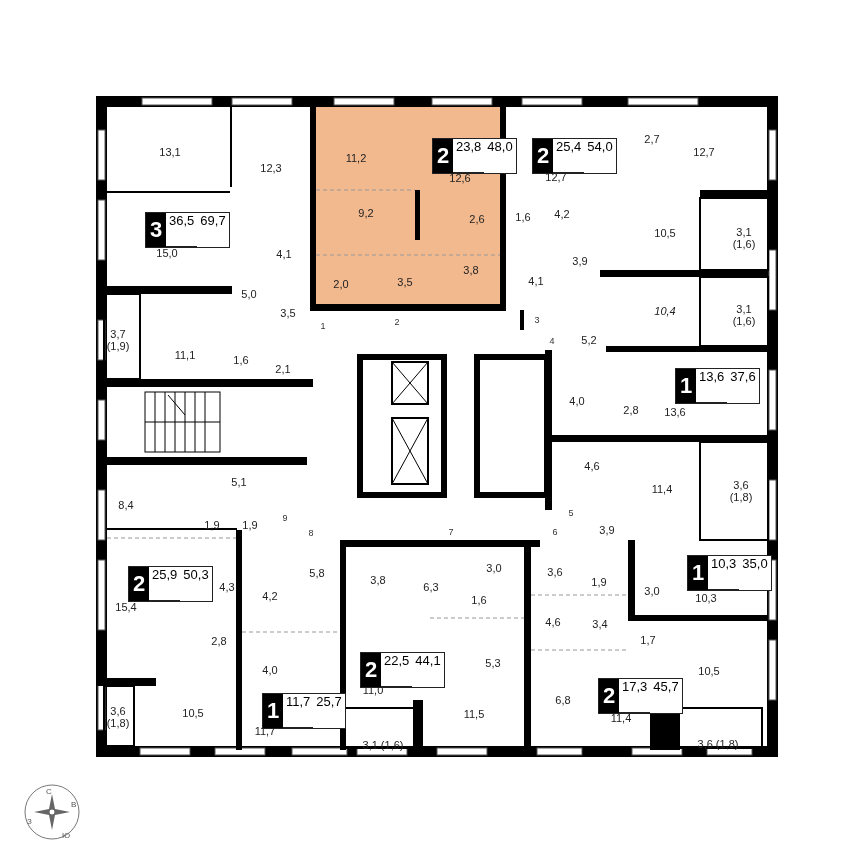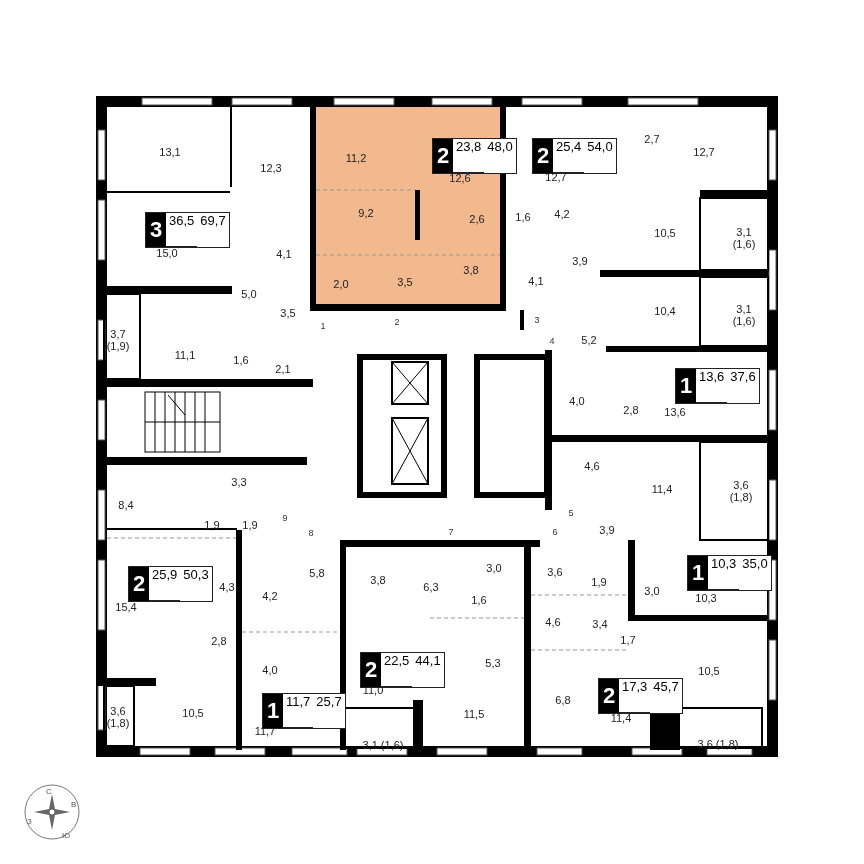--- a/index.html
+++ b/index.html
@@ -150,51 +150,51 @@
     <div class="lbl" style="left: 471px; top: 270px;">3,8</div>
     <div class="lbl" style="left: 556px; top: 177px;">12,7</div>
     <div class="lbl" style="left: 632px; top: 139px; margin-left: 20px;">2,7</div>
     <div class="lbl" style="left: 704px; top: 152px;">12,7</div>
     <div class="lbl" style="left: 523px; top: 217px;">1,6</div>
     <div class="lbl" style="left: 562px; top: 214px;">4,2</div>
     <div class="lbl" style="left: 665px; top: 233px;">10,5</div>
     <div class="lbl" style="left: 744px; top: 238px;">3,1<br>(1,6)</div>
     <div class="lbl" style="left: 580px; top: 261px;">3,9</div>
     <div class="lbl" style="left: 536px; top: 281px;">4,1</div>
-    <div class="lbl" style="left: 665px; top: 311px;">10,4</div>
+    <div class="lbl" style="left: 665px; top: 311px; font-style: italic;">10,4</div>
     <div class="lbl" style="left: 744px; top: 315px;">3,1<br>(1,6)</div>
     <div class="lbl" style="left: 589px; top: 340px;">5,2</div>
     <div class="lbl" style="left: 577px; top: 401px;">4,0</div>
     <div class="lbl" style="left: 631px; top: 410px;">2,8</div>
     <div class="lbl" style="left: 675px; top: 412px;">13,6</div>
     <div class="lbl" style="left: 592px; top: 466px;">4,6</div>
     <div class="lbl" style="left: 662px; top: 489px;">11,4</div>
     <div class="lbl" style="left: 741px; top: 491px;">3,6<br>(1,8)</div>
     <div class="lbl" style="left: 607px; top: 530px;">3,9</div>
     <div class="lbl" style="left: 555px; top: 572px;">3,6</div>
     <div class="lbl" style="left: 599px; top: 582px;">1,9</div>
     <div class="lbl" style="left: 652px; top: 591px;">3,0</div>
     <div class="lbl" style="left: 706px; top: 598px;">10,3</div>
     <div class="lbl" style="left: 553px; top: 622px;">4,6</div>
     <div class="lbl" style="left: 600px; top: 624px;">3,4</div>
-    <div class="lbl" style="left: 628px; top: 640px; text-align: right;">1,7</div>
+    <div class="lbl" style="left: 648px; top: 640px; text-align: right;">1,7</div>
     <div class="lbl" style="left: 709px; top: 671px;">10,5</div>
     <div class="lbl" style="left: 563px; top: 700px;">6,8</div>
     <div class="lbl" style="left: 621px; top: 718px;">11,4</div>
     <div class="lbl" style="left: 718px; top: 744px;">3,6 (1,8)</div>
     <div class="lbl" style="left: 378px; top: 580px;">3,8</div>
     <div class="lbl" style="left: 431px; top: 587px;">6,3</div>
     <div class="lbl" style="left: 494px; top: 568px;">3,0</div>
     <div class="lbl" style="left: 479px; top: 600px;">1,6</div>
     <div class="lbl" style="left: 493px; top: 663px;">5,3</div>
     <div class="lbl" style="left: 373px; top: 690px;">11,0</div>
     <div class="lbl" style="left: 474px; top: 714px;">11,5</div>
     <div class="lbl" style="left: 383px; top: 745px;">3,1 (1,6)</div>
     <div class="lbl" style="left: 126px; top: 505px;">8,4</div>
-    <div class="lbl" style="left: 239px; top: 482px;">3,3</div>
+    <div class="lbl" style="left: 239px; top: 482px;">5,1</div>
     <div class="lbl" style="left: 212px; top: 525px;">1,9</div>
     <div class="lbl" style="left: 250px; top: 525px;">1,9</div>
     <div class="lbl" style="left: 227px; top: 587px;">4,3</div>
     <div class="lbl" style="left: 126px; top: 607px;">15,4</div>
     <div class="lbl" style="left: 270px; top: 596px;">4,2</div>
     <div class="lbl" style="left: 317px; top: 573px;">5,8</div>
     <div class="lbl" style="left: 219px; top: 641px;">2,8</div>
     <div class="lbl" style="left: 270px; top: 670px;">4,0</div>
     <div class="lbl" style="left: 118px; top: 717px;">3,6<br>(1,8)</div>
     <div class="lbl" style="left: 193px; top: 713px;">10,5</div>

